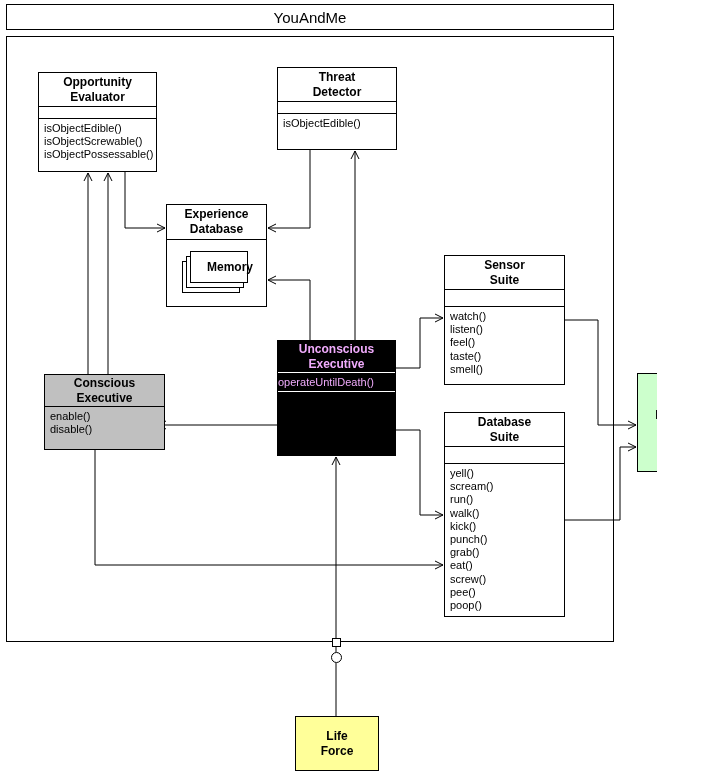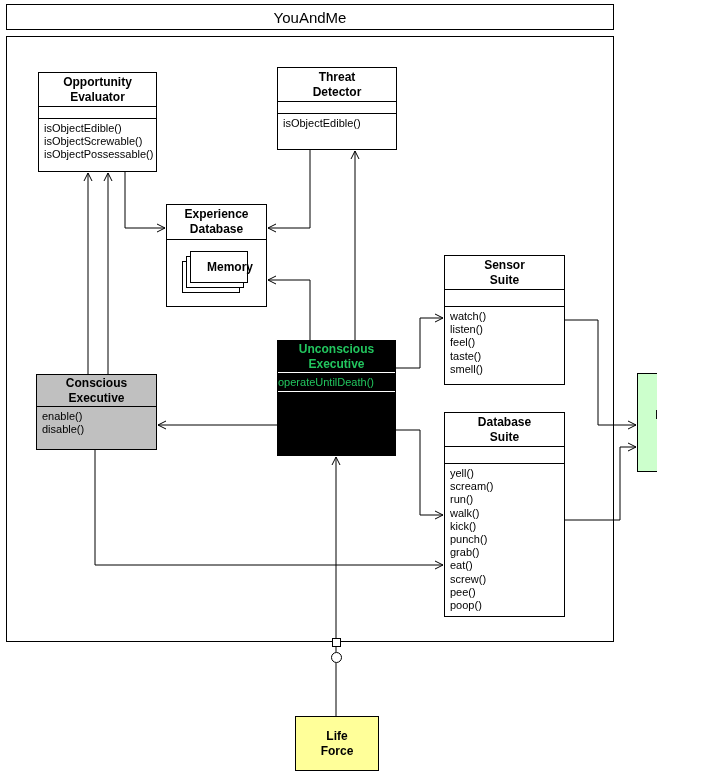--- a/index.html
+++ b/index.html
@@ -34,26 +34,26 @@
   .mem-stack { position:absolute; left:15px; top:11px; width:68px; height:42px; }
   .mem-card { position:absolute; width:58px; height:32px; border:1px solid #000; background:#fff; box-sizing:border-box; }
   .mem-card.b2 { left:0; top:10px; }
   .mem-card.b1 { left:4px; top:5px; }
   .mem-card.front { left:8px; top:0; display:flex; align-items:center; justify-content:center;
     font-weight:bold; font-size:12px;padding-left:22px; }
 
   #ss { left:444px; top:255px; width:121px; height:130px; }
   #ss .title { height:34px; } #ss .attr { height:17px; }
 
-  #uc { left:277px; top:340px; width:119px; height:116px; background:#000000; color:#22c55e; }
+  #uc { left:277px; top:340px; width:119px; height:116px; background:#000000; color:#f0abfc; }
   #uc .title { height:32px; border-bottom:1px solid #fff; }
   .uc-method { height:19px; border-bottom:1px solid #fff; font-size:11px; display:flex;
     align-items:center; box-sizing:border-box; }
 
-  #ce { left:36px; top:374px; width:121px; height:76px; background:#c0c0c0; }
+  #ce { left:44px; top:374px; width:121px; height:76px; background:#c0c0c0; }
   #ce .title { height:32px; }
 
   #as { left:444px; top:412px; width:121px; height:205px; }
   #as .title { height:34px; } #as .attr { height:17px; }
 
   .plain-node { display:flex; align-items:center; justify-content:center; font-weight:bold;
     font-size:12px; line-height:15px; text-align:center; white-space:pre-line; }
   #eo { left:637px; top:373px; width:84px; height:99px; background:#ccffcc; }
   #lf { left:295px; top:716px; width:84px; height:55px; background:#ffff99; }
 

